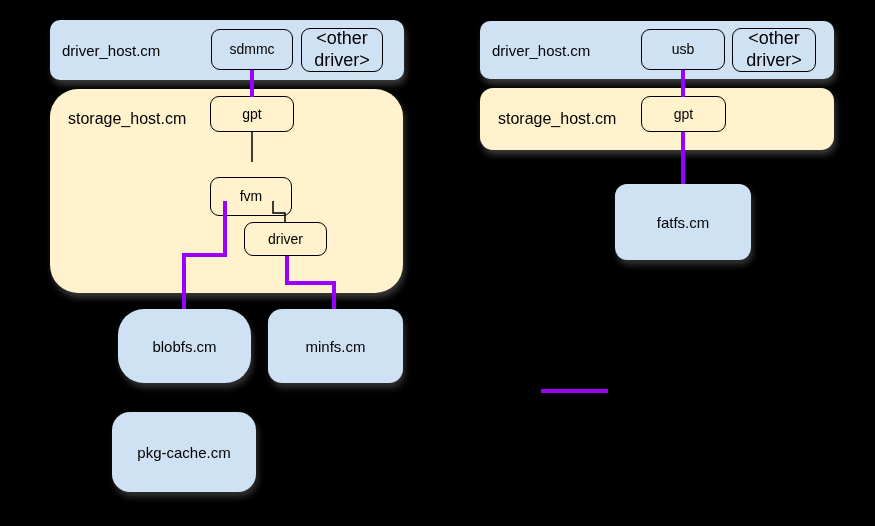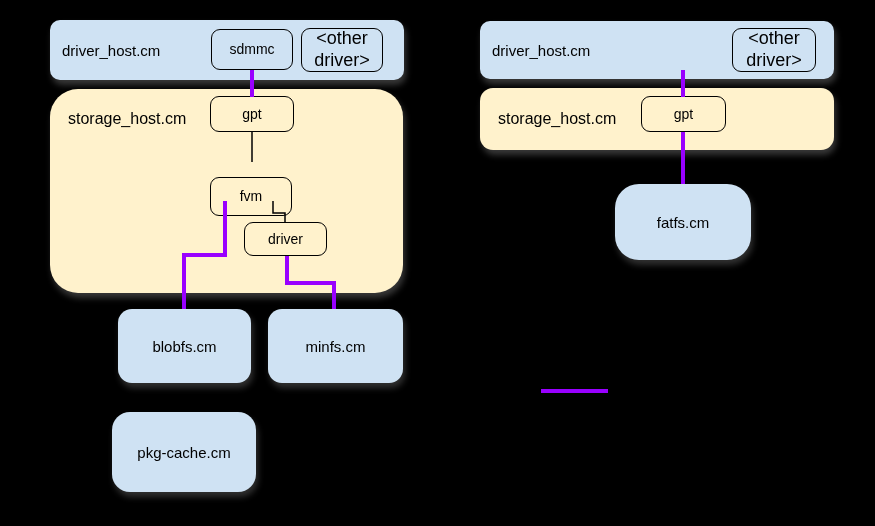--- a/index.html
+++ b/index.html
@@ -85,47 +85,50 @@
       <span>gpt</span>
     </div>
     <div class="node-box" style="left:160px;top:88px;width:82px;height:39px;">
       <span>fvm</span>
     </div>
     <div class="node-box" style="left:194px;top:133px;width:83px;height:34px;">
       <span>driver</span>
     </div>
   </div>
 
-  <div class="leaf-box" style="left:118px;top:309px;width:133px;height:74px;border-radius:14px;">
+  <div class="leaf-box" style="left:118px;top:309px;width:133px;height:74px;border-radius:26px;">
     <span>blobfs.cm</span>
   </div>
 
   <div class="leaf-box" style="left:112px;top:412px;width:144px;height:80px;border-radius:18px;">
     <span>pkg-cache.cm</span>
   </div>
 
   <div class="leaf-box" style="left:268px;top:309px;width:135px;height:74px;border-radius:14px;">
     <span>minfs.cm</span>
   </div>
 
   <div class="host-box host-blue" style="left:480px;top:21px;width:354px;height:58px;">
     <div class="host-label">driver_host.cm</div>
+    <div class="node-box" style="left:161px;top:8px;width:84px;height:41px;">
+      <span>usb</span>
+    </div>
     <div class="node-box small-text" style="left:252px;top:7px;width:84px;height:44px;">
       <span>&lt;other driver&gt;</span>
     </div>
   </div>
 
   <div class="host-box host-yellow" style="left:480px;top:88px;width:354px;height:62px;border-radius:13px;">
     <div class="host-label-static" style="top:101px;position:absolute;top:21px;">storage_host.cm</div>
     <div class="node-box" style="left:161px;top:8px;width:85px;height:36px;">
       <span>gpt</span>
     </div>
   </div>
 
-  <div class="leaf-box" style="left:615px;top:184px;width:136px;height:76px;border-radius:24px;">
+  <div class="leaf-box" style="left:615px;top:184px;width:136px;height:76px;border-radius:12px;">
     <span>fatfs.cm</span>
   </div>
 
   <svg id="edges" viewBox="0 0 875 526" xmlns="http://www.w3.org/2000/svg">
     <path class="edge-purple" d="M252 70 L252 97"></path>
     <path class="edge-black" d="M252 132 L252 162"></path>
     <path class="edge-black" d="M273 201 L273 213 L285 213 L285 222"></path>
     <path class="edge-purple" d="M225 201 L225 255 L184 255 L184 309"></path>
     <path class="edge-purple" d="M287 256 L287 283 L334 283 L334 309"></path>
     <path class="edge-purple" d="M683 70 L683 97"></path>

